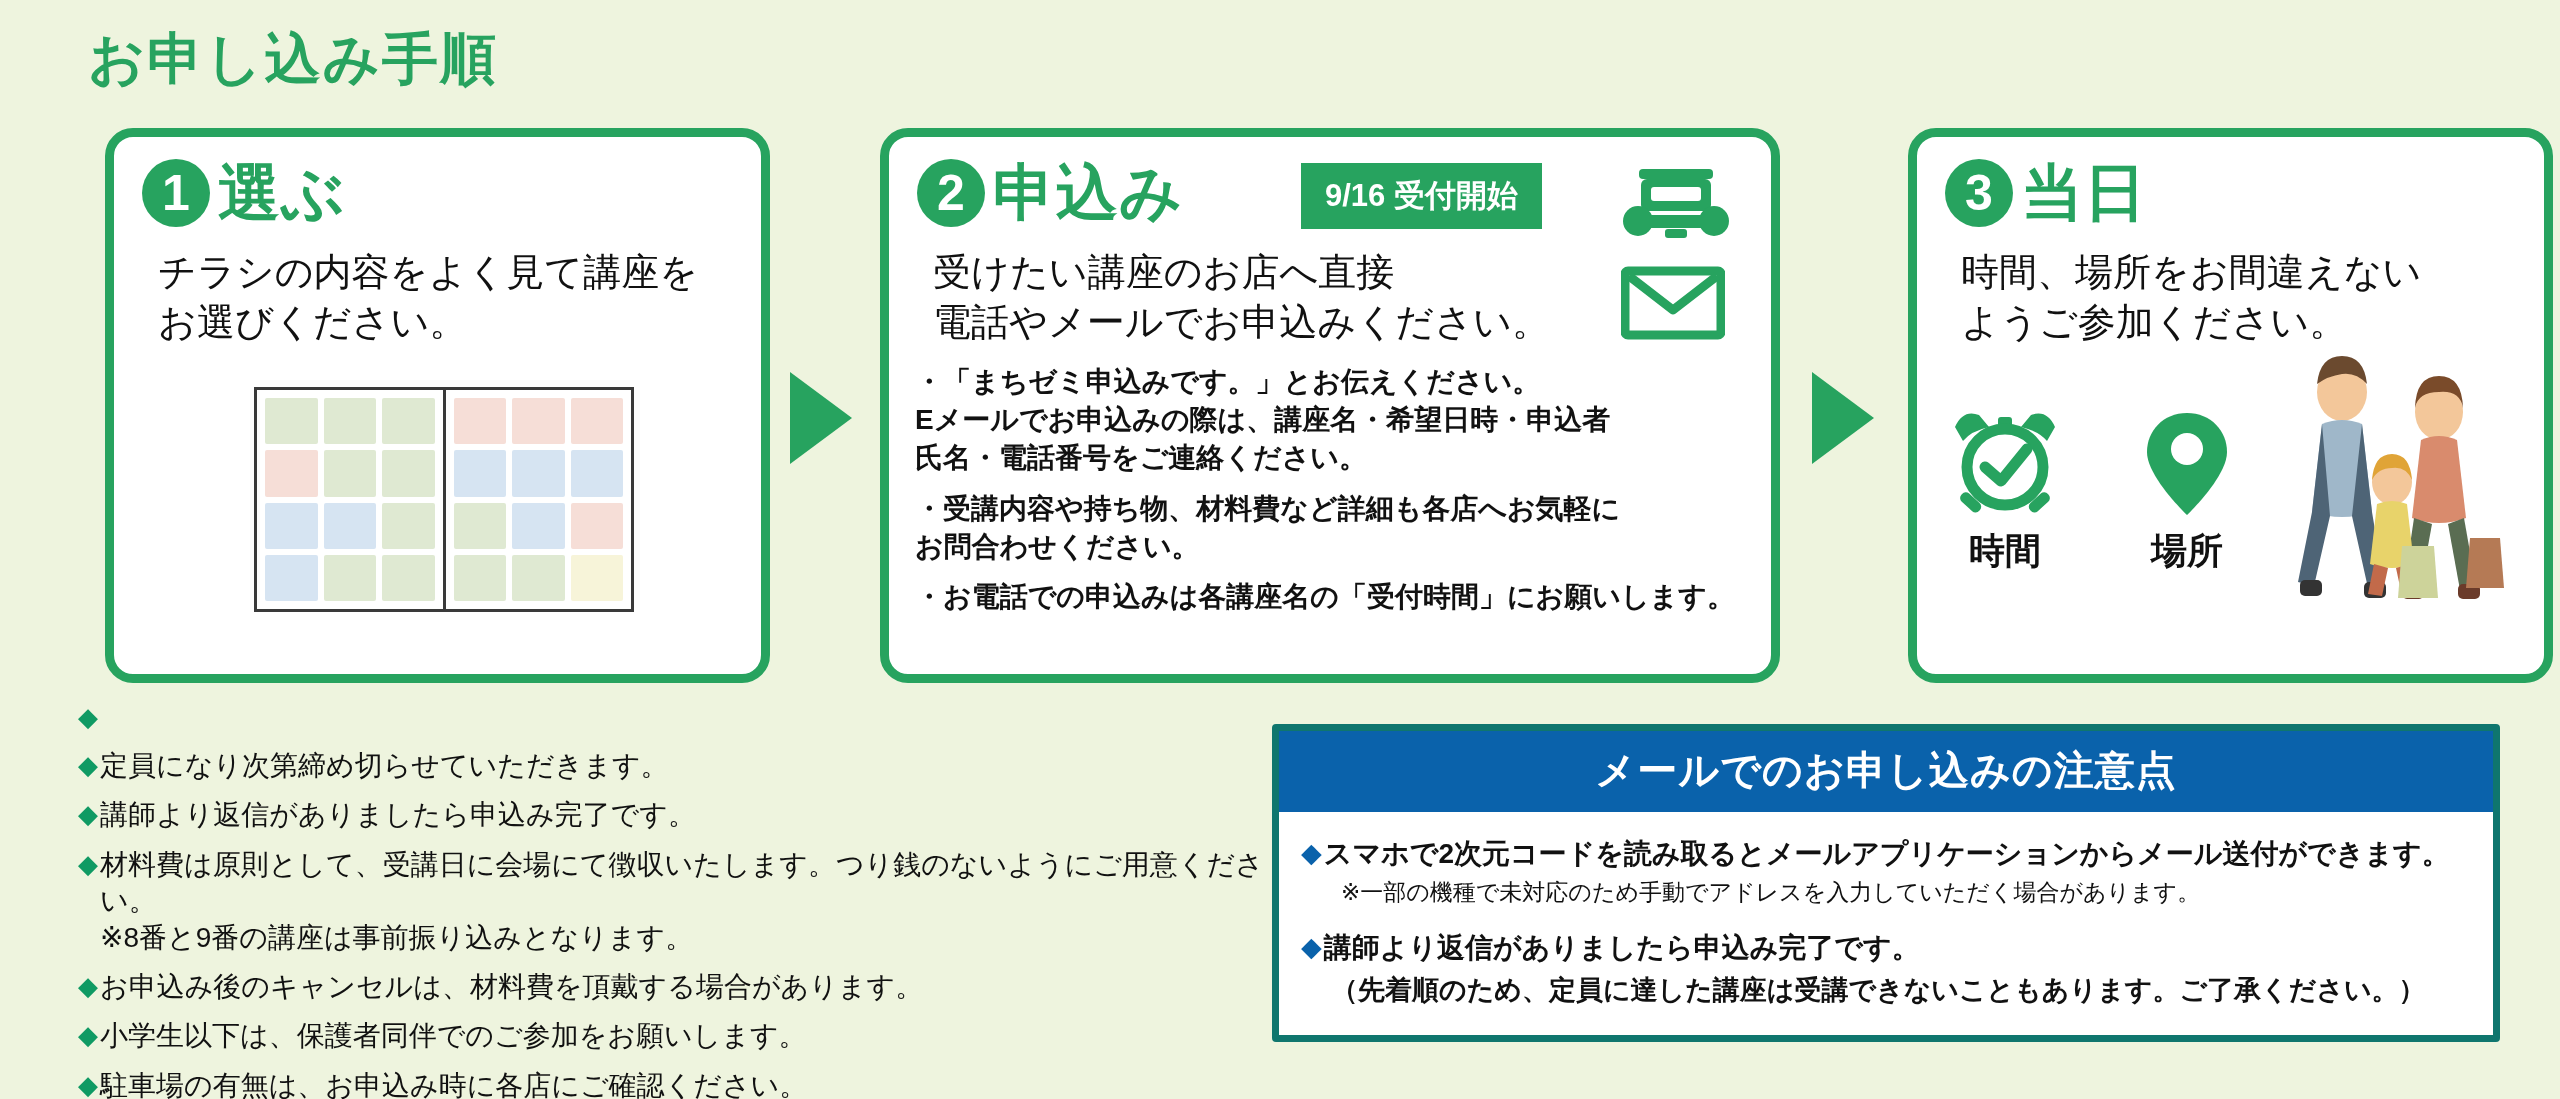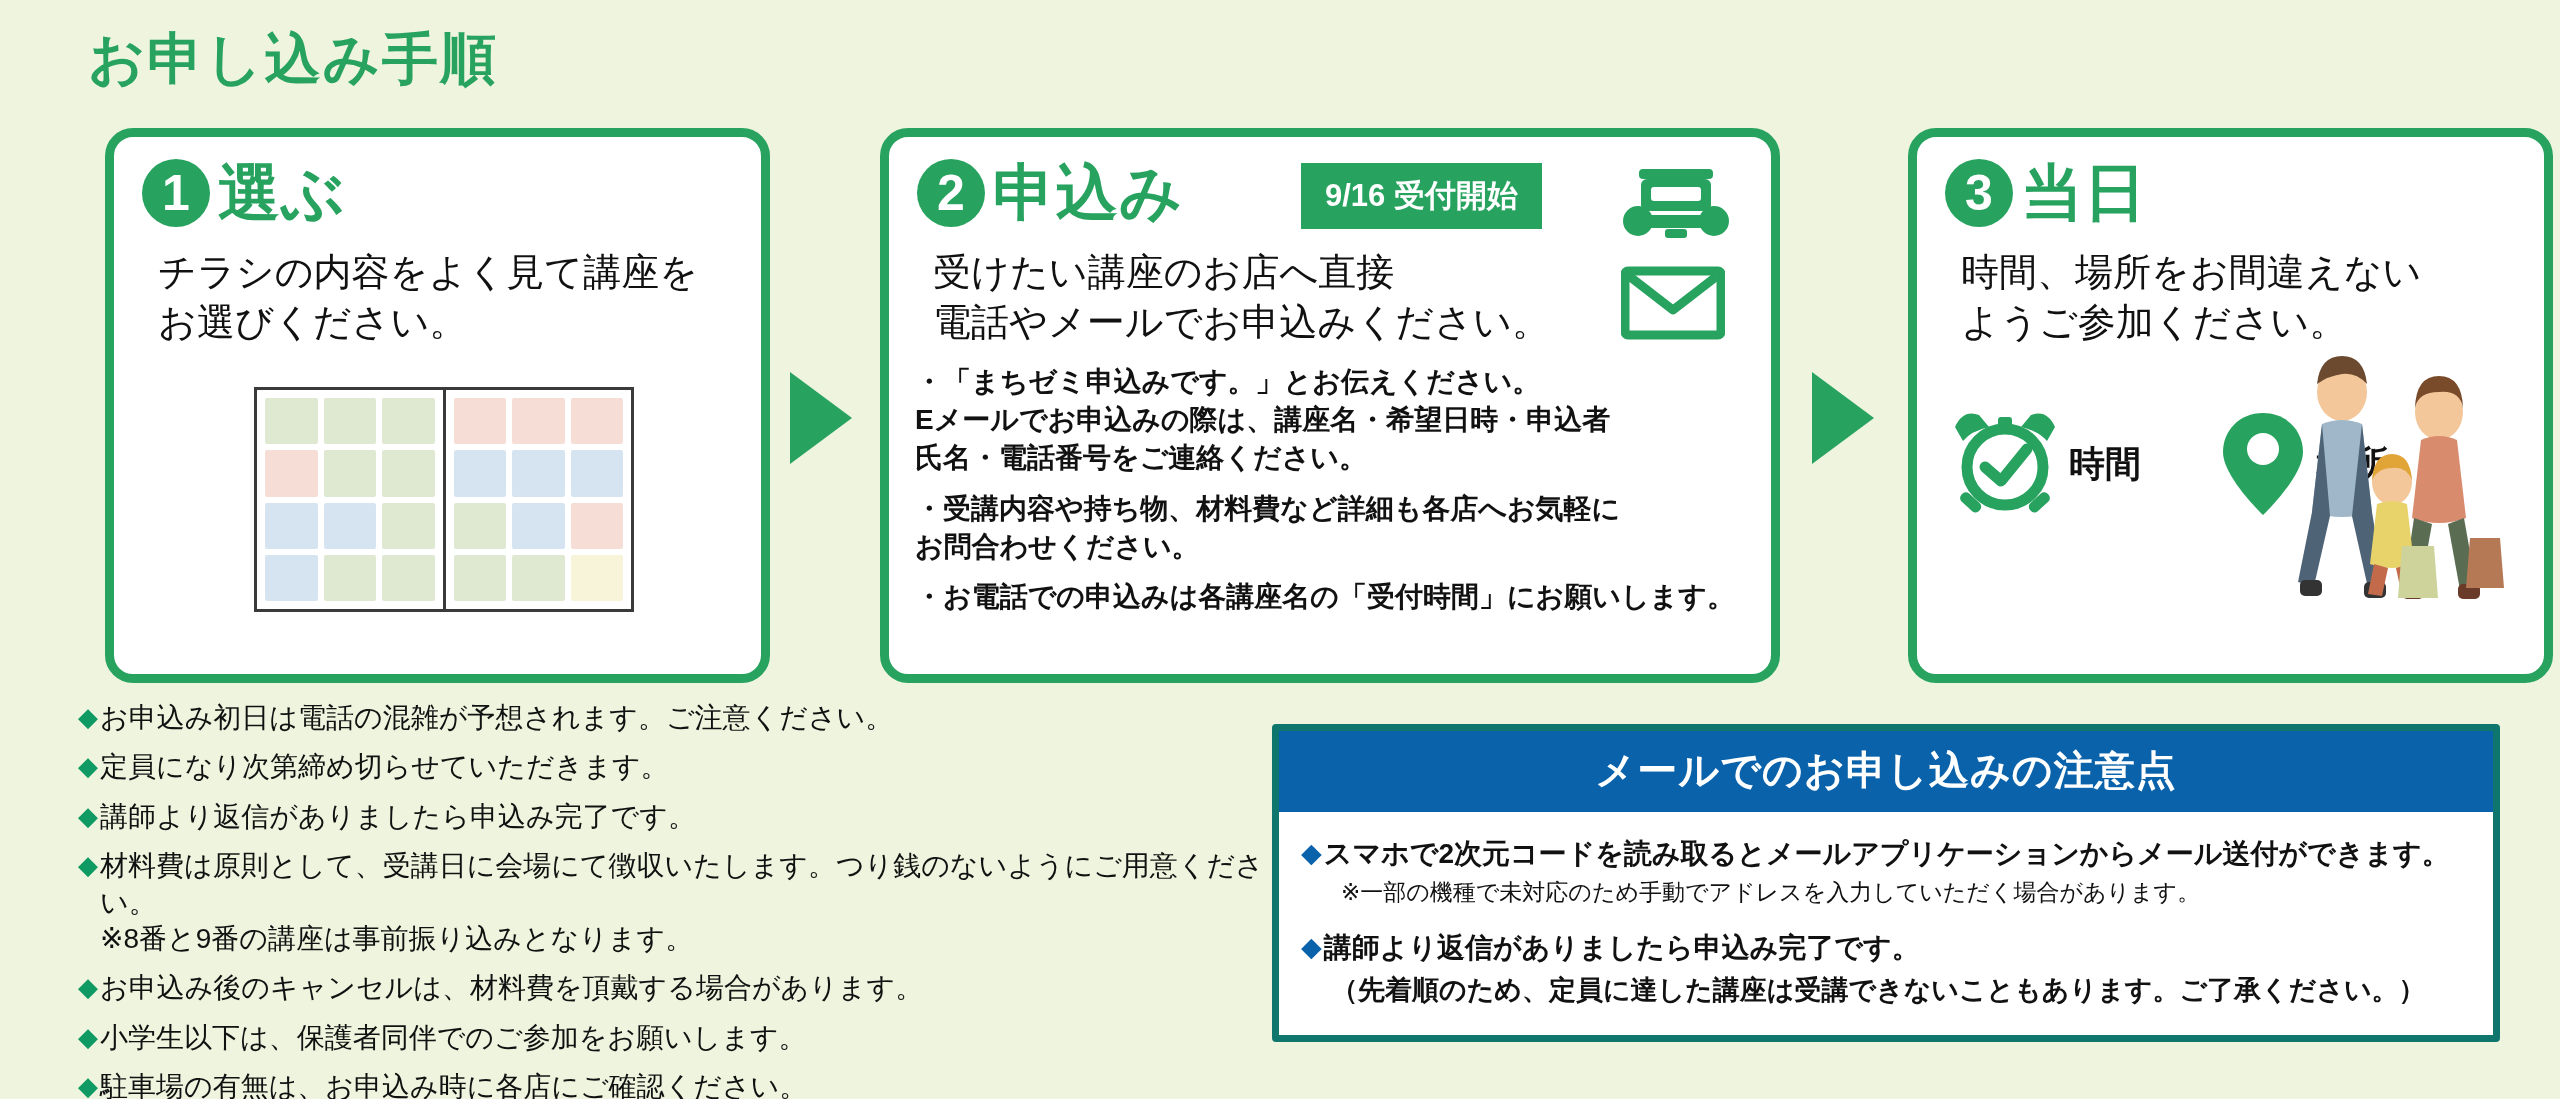--- a/index.html
+++ b/index.html
@@ -96,21 +96,21 @@
 
   
   .icon-phone { position: absolute; right: 40px; top: 26px; }
   .icon-mail  { position: absolute; right: 46px; top: 128px; }
 
   
   .s3-icons {
     position: absolute; left: 28px; top: 268px;
     display: flex; gap: 72px;
   }
-  .s3-item { display: flex; flex-direction: row; align-items: center; gap: 4px; }
+  .s3-item { display: flex; flex-direction: column; align-items: center; gap: 4px; }
   .s3-label { font-size: 36px; font-weight: 700; color: #111; }
 
   
   .people { position: absolute; right: 10px; bottom: 8px; }
 
   
   .notes { position: absolute; left: 78px; top: 700px; width: 1190px; }
   .note-row {
     display: flex; align-items: flex-start;
     font-size: 28px; color: #111; line-height: 1.3; margin-bottom: 13px;
@@ -289,21 +289,20 @@
 
         <path d="M168 214 L200 214 L204 266 L164 266 Z" fill="#cdd39a"></path>
         <path d="M236 206 L266 206 L270 256 L232 256 Z" fill="#b57a55"></path>
       </svg>
     </div>
   </div>
 
   <div class="notes">
     <div class="note-row">
       <span class="dia">◆</span>
-      <span class="note-text">お申込み初日は電話の混雑が予想されます。ご注意ください。</span>
     </div>
     <div class="note-row">
       <span class="dia">◆</span>
       <span class="note-text">定員になり次第締め切らせていただきます。</span>
     </div>
     <div class="note-row">
       <span class="dia">◆</span>
       <span class="note-text">講師より返信がありましたら申込み完了です。</span>
     </div>
     <div class="note-row">

